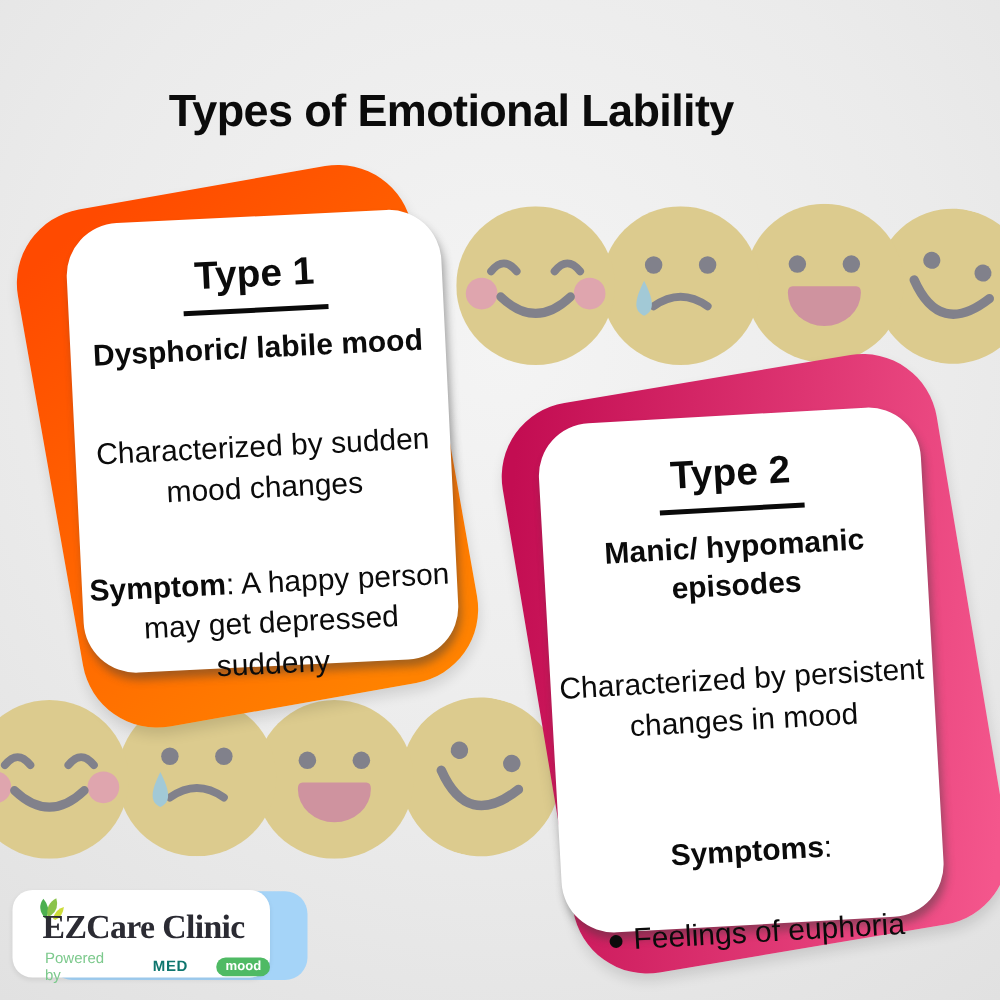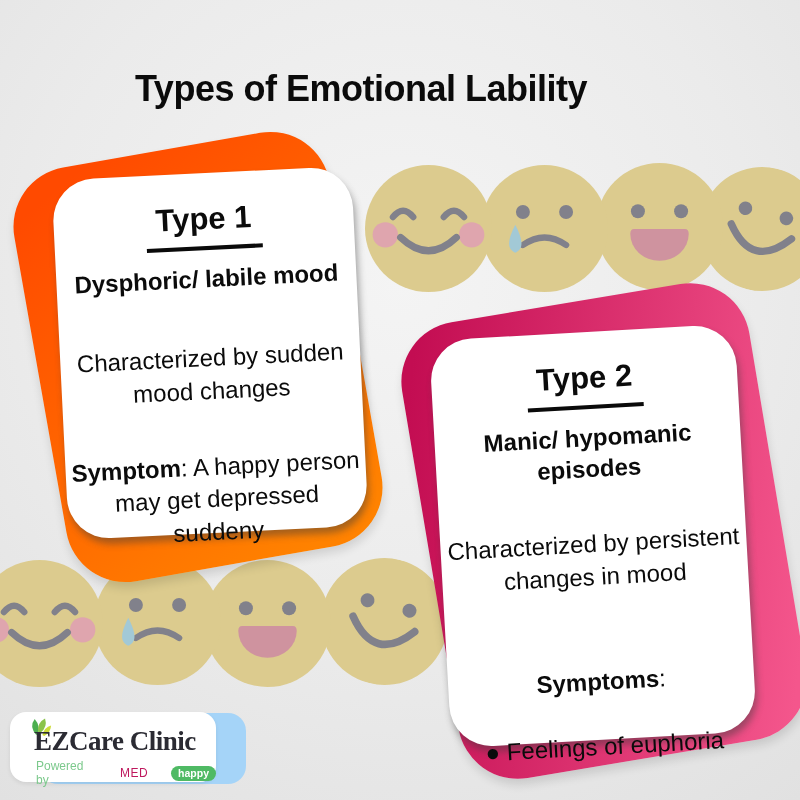--- a/index.html
+++ b/index.html
@@ -45,21 +45,21 @@
   .logo-white{position:absolute;left:0;top:0;width:206px;height:70px;border-radius:16px;background:#ffffff;
     box-shadow:0 2px 4px rgba(0,0,0,0.08);}
   .logo-leaf{position:absolute;left:16px;top:4px;}
   .logo-brand{
     position:absolute;left:24px;top:14px;width:172px;
     font-family:"Liberation Serif", serif;font-weight:bold;font-size:27px;
     color:#2b2b33;letter-spacing:-0.5px;white-space:nowrap;
   }
   .logo-sub{position:absolute;left:26px;top:47px;display:flex;align-items:center;gap:23px;}
   .powered{font-size:12px;color:#7cc98c;}
-  .med{font-size:12px;font-weight:400;color:#be185d;letter-spacing:0.5px;}
+  .med{font-size:12px;font-weight:700;color:#0f766e;letter-spacing:0.5px;}
   .vidi{font-size:10.5px;font-weight:bold;color:#ffffff;background:#4fba64;border-radius:8px;padding:1px 7px 2px;}
 </style>
 </head>
 <body>
 
 <div class="stage">
 
   <div class="title">Types of Emotional Lability</div>
 
   <div class="face" style="left:365px;top:165px;z-index:4;">
@@ -168,18 +168,18 @@
     <div class="logo-white">
       <svg class="logo-leaf" width="26" height="26" viewBox="0 0 30 30">
         <path d="M9 22 Q4 10 13 4 Q17 14 11 21 Z" fill="#4caf50" transform="rotate(-18 10 13)"></path>
         <path d="M14 20 Q12 8 22 3 Q25 13 17 19 Z" fill="#8bc34a"></path>
         <path d="M19 22 Q21 13 29 11 Q28 20 21 23 Z" fill="#cddc39"></path>
       </svg>
       <div class="logo-brand">EZCare Clinic</div>
       <div class="logo-sub">
         <span class="powered">Powered by</span>
         <span class="med">MED</span>
-        <span class="vidi">happy</span>
+        <span class="vidi">mood</span>
       </div>
     </div>
   </div>
 
 </div>
 
 </body></html>

